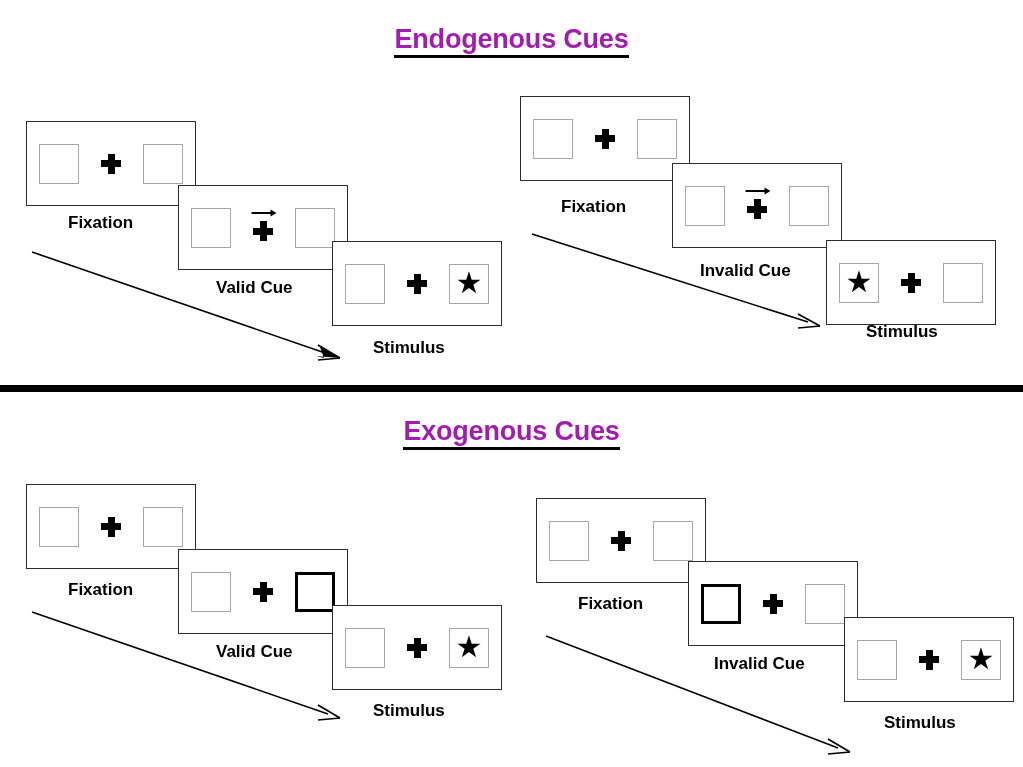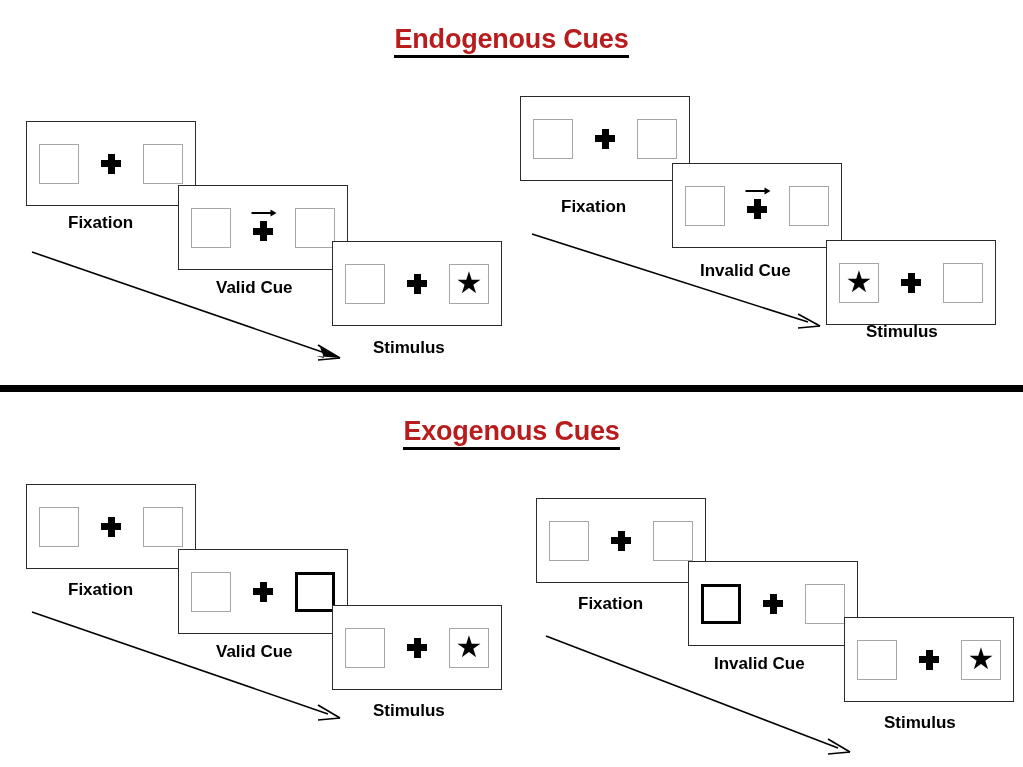--- a/index.html
+++ b/index.html
@@ -18,21 +18,21 @@
 
   
   .section-title {
     position: absolute;
     width: 100%;
     left: 0;
     text-align: center;
     font-size: 27px;
     font-weight: bold;
     letter-spacing: -0.2px;
-    color: #b91c1c;
+    color: #a21caf;
   }
   .section-title span {
     border-bottom: 3px solid #000;
     padding-bottom: 1px;
   }
 
   
   .divider {
     position: absolute;
     left: 0;

